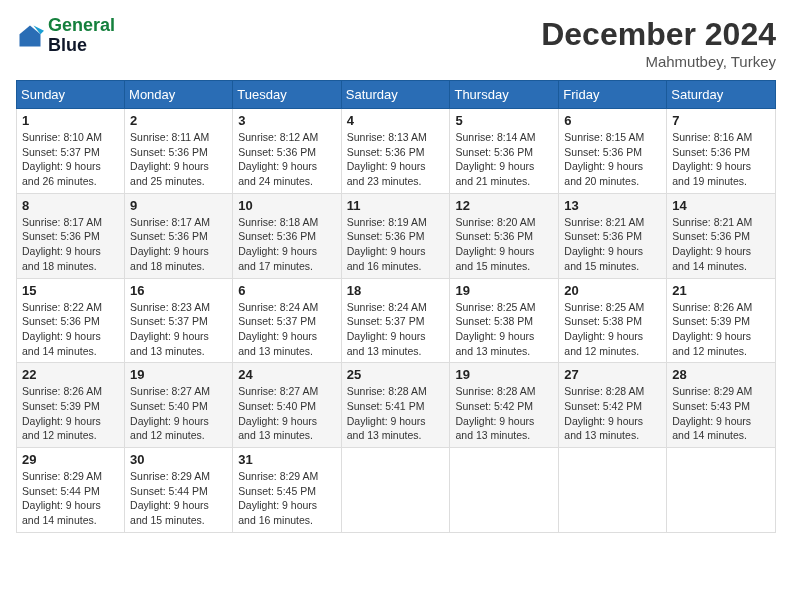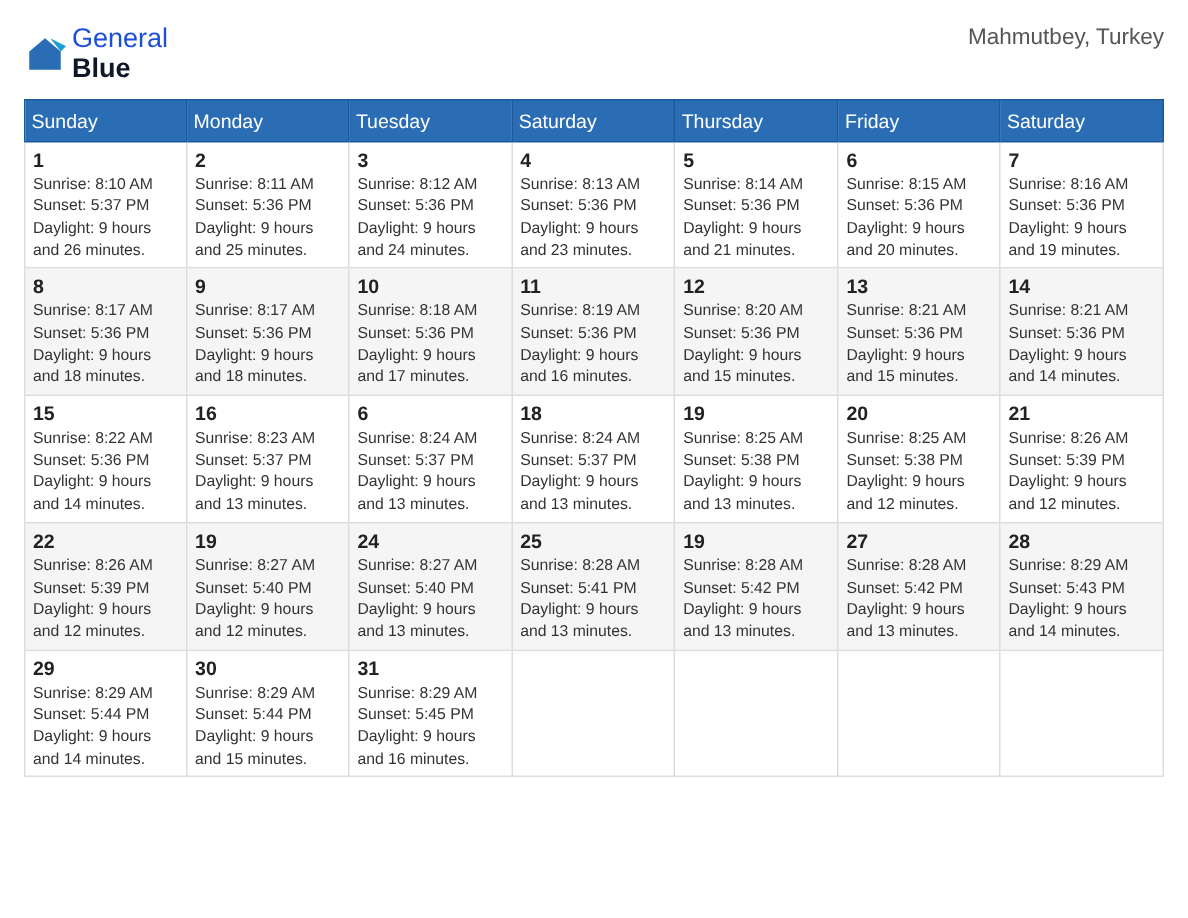--- a/index.html
+++ b/index.html
@@ -21,22 +21,22 @@
       align-items: center;
       gap: 4px;
     }
     .logo-text {
       display: flex;
       flex-direction: column;
       line-height: 1.1;
     }
     .logo-text .general {
       font-size: 18px;
-      font-weight: normal;
-      color: #1d4ed8;
+      font-weight: bold;
+      color: #15803d;
     }
     .logo-text .blue {
       font-size: 18px;
       font-weight: bold;
       color: #0f172a;
     }
     .logo-icon {
       width: 28px;
       height: 28px;
     }
@@ -44,21 +44,20 @@
       text-align: right;
     }
     .month-title {
       font-size: 32px;
       font-weight: bold;
       color: #333;
     }
     .location {
       font-size: 15px;
       color: #555;
-      text-align: center;
     }
     .calendar-table {
       width: 100%;
       border-collapse: collapse;
       font-size: 11px;
     }
     .calendar-table thead tr th {
       background: #2a6db5;
       color: #fff;
       padding: 6px 4px;
@@ -102,20 +101,21 @@
     <svg class="logo-icon" viewBox="0 0 32 32">
       <polygon points="16,4 28,14 28,28 4,28 4,14" fill="#2a6db5"></polygon>
       <polygon points="20,4 32,10 28,14" fill="#1a9fd4"></polygon>
     </svg>
     <div class="logo-text">
       <span class="general">General</span>
       <span class="blue">Blue</span>
     </div>
   </div>
   <div class="title-area">
+    <div class="month-title">December 2024</div>
     <div class="location">Mahmutbey, Turkey</div>
   </div>
 </div>
 
 <table class="calendar-table">
   <thead>
     <tr>
     <th>Sunday</th>
         <th>Monday</th>
         <th>Tuesday</th>

